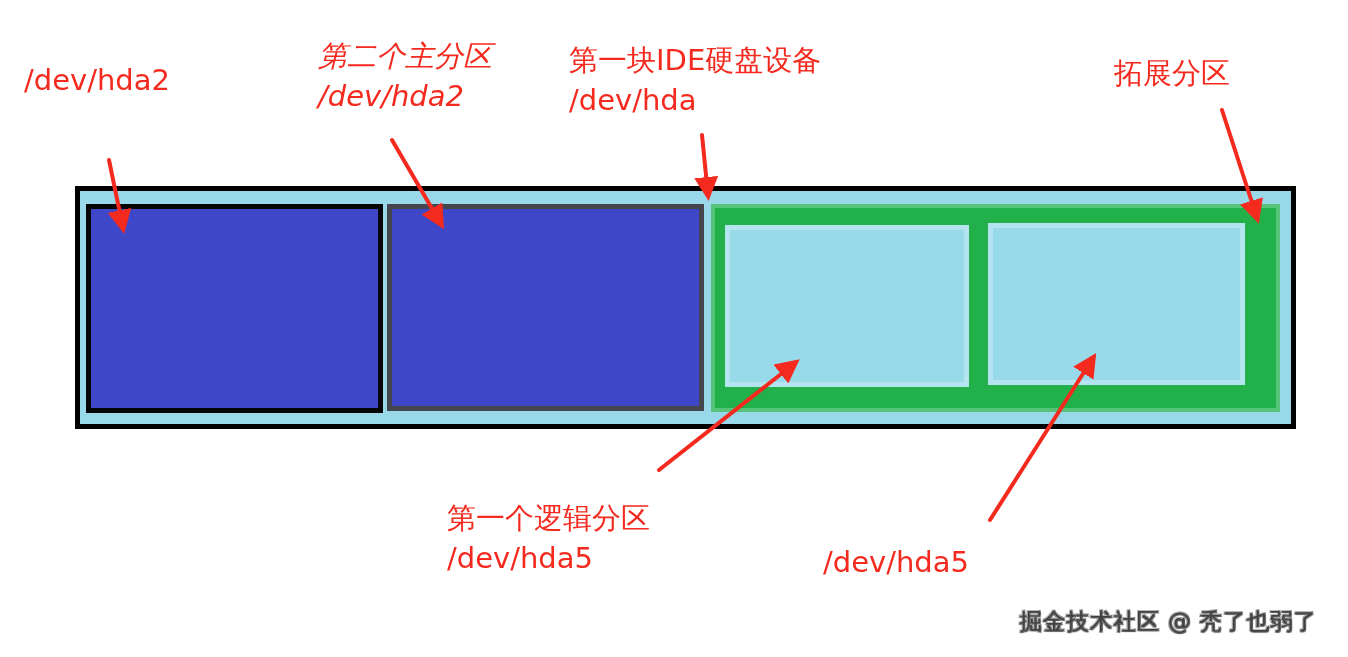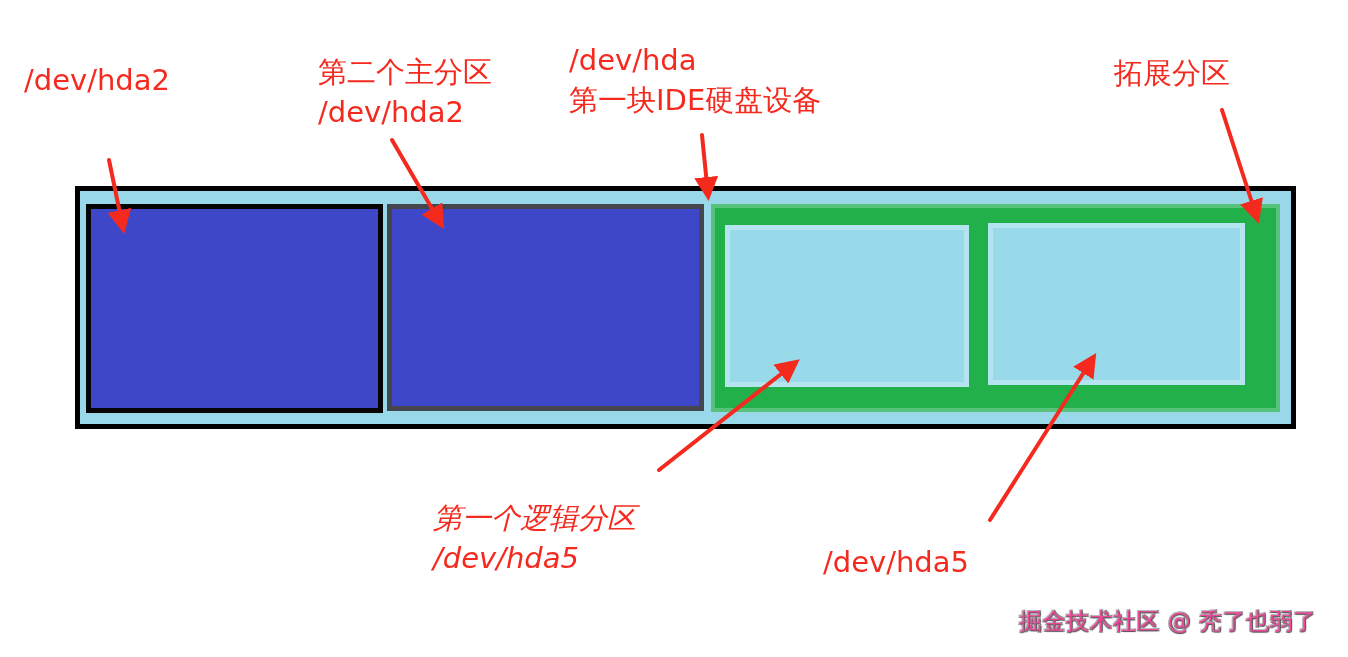--- a/index.html
+++ b/index.html
@@ -28,47 +28,47 @@
   }
   .logical {
     position: absolute; box-sizing: border-box; background: #98d9ea;
     border: 5px solid #b4e4ef;
   }
   .l1 { left: 725px; top: 225px; width: 244px; height: 162px; }
   .l2 { left: 988px; top: 223px; width: 257px; height: 162px; }
   svg.arrows { position: absolute; left: 0; top: 0; }
   .watermark {
     position: absolute; left: 1019px; top: 606px; font-size: 23px;
-    color: #ec4899; letter-spacing: 0.5px;
+    color: #404040; letter-spacing: 0.5px;
     text-shadow: 1px 1px 1px #555, -1px -1px 0 #bbb, 1px -1px 0 #888, -1px 1px 0 #888;
     white-space: nowrap;
   }
 </style>
 </head>
 <body>
 
 <div class="label" style="left:24px; top:60px;">
   <div>/dev/hda2</div>
 </div>
 
-<div class="label" style="left:318px; top:52px;">
+<div class="label" style="left:318px; top:36px;font-style:italic;">
   <div>第二个主分区</div>
   <div>/dev/hda2</div>
 </div>
 
 <div class="label" style="left:569px; top:40px;">
+  <div>第一块IDE硬盘设备</div>
   <div>/dev/hda</div>
-  <div>第一块IDE硬盘设备</div>
 </div>
 
 <div class="label" style="left:1114px; top:53px;">
   <div>拓展分区</div>
 </div>
 
-<div class="label" style="left:433px; top:498px;font-style:italic;">
+<div class="label" style="left:447px; top:498px;">
   <div>第一个逻辑分区</div>
   <div>/dev/hda5</div>
 </div>
 
 <div class="label" style="left:823px; top:542px;">
   <div>/dev/hda5</div>
 </div>
 
 <div class="disk"></div>
 <div class="primary p1"></div>

